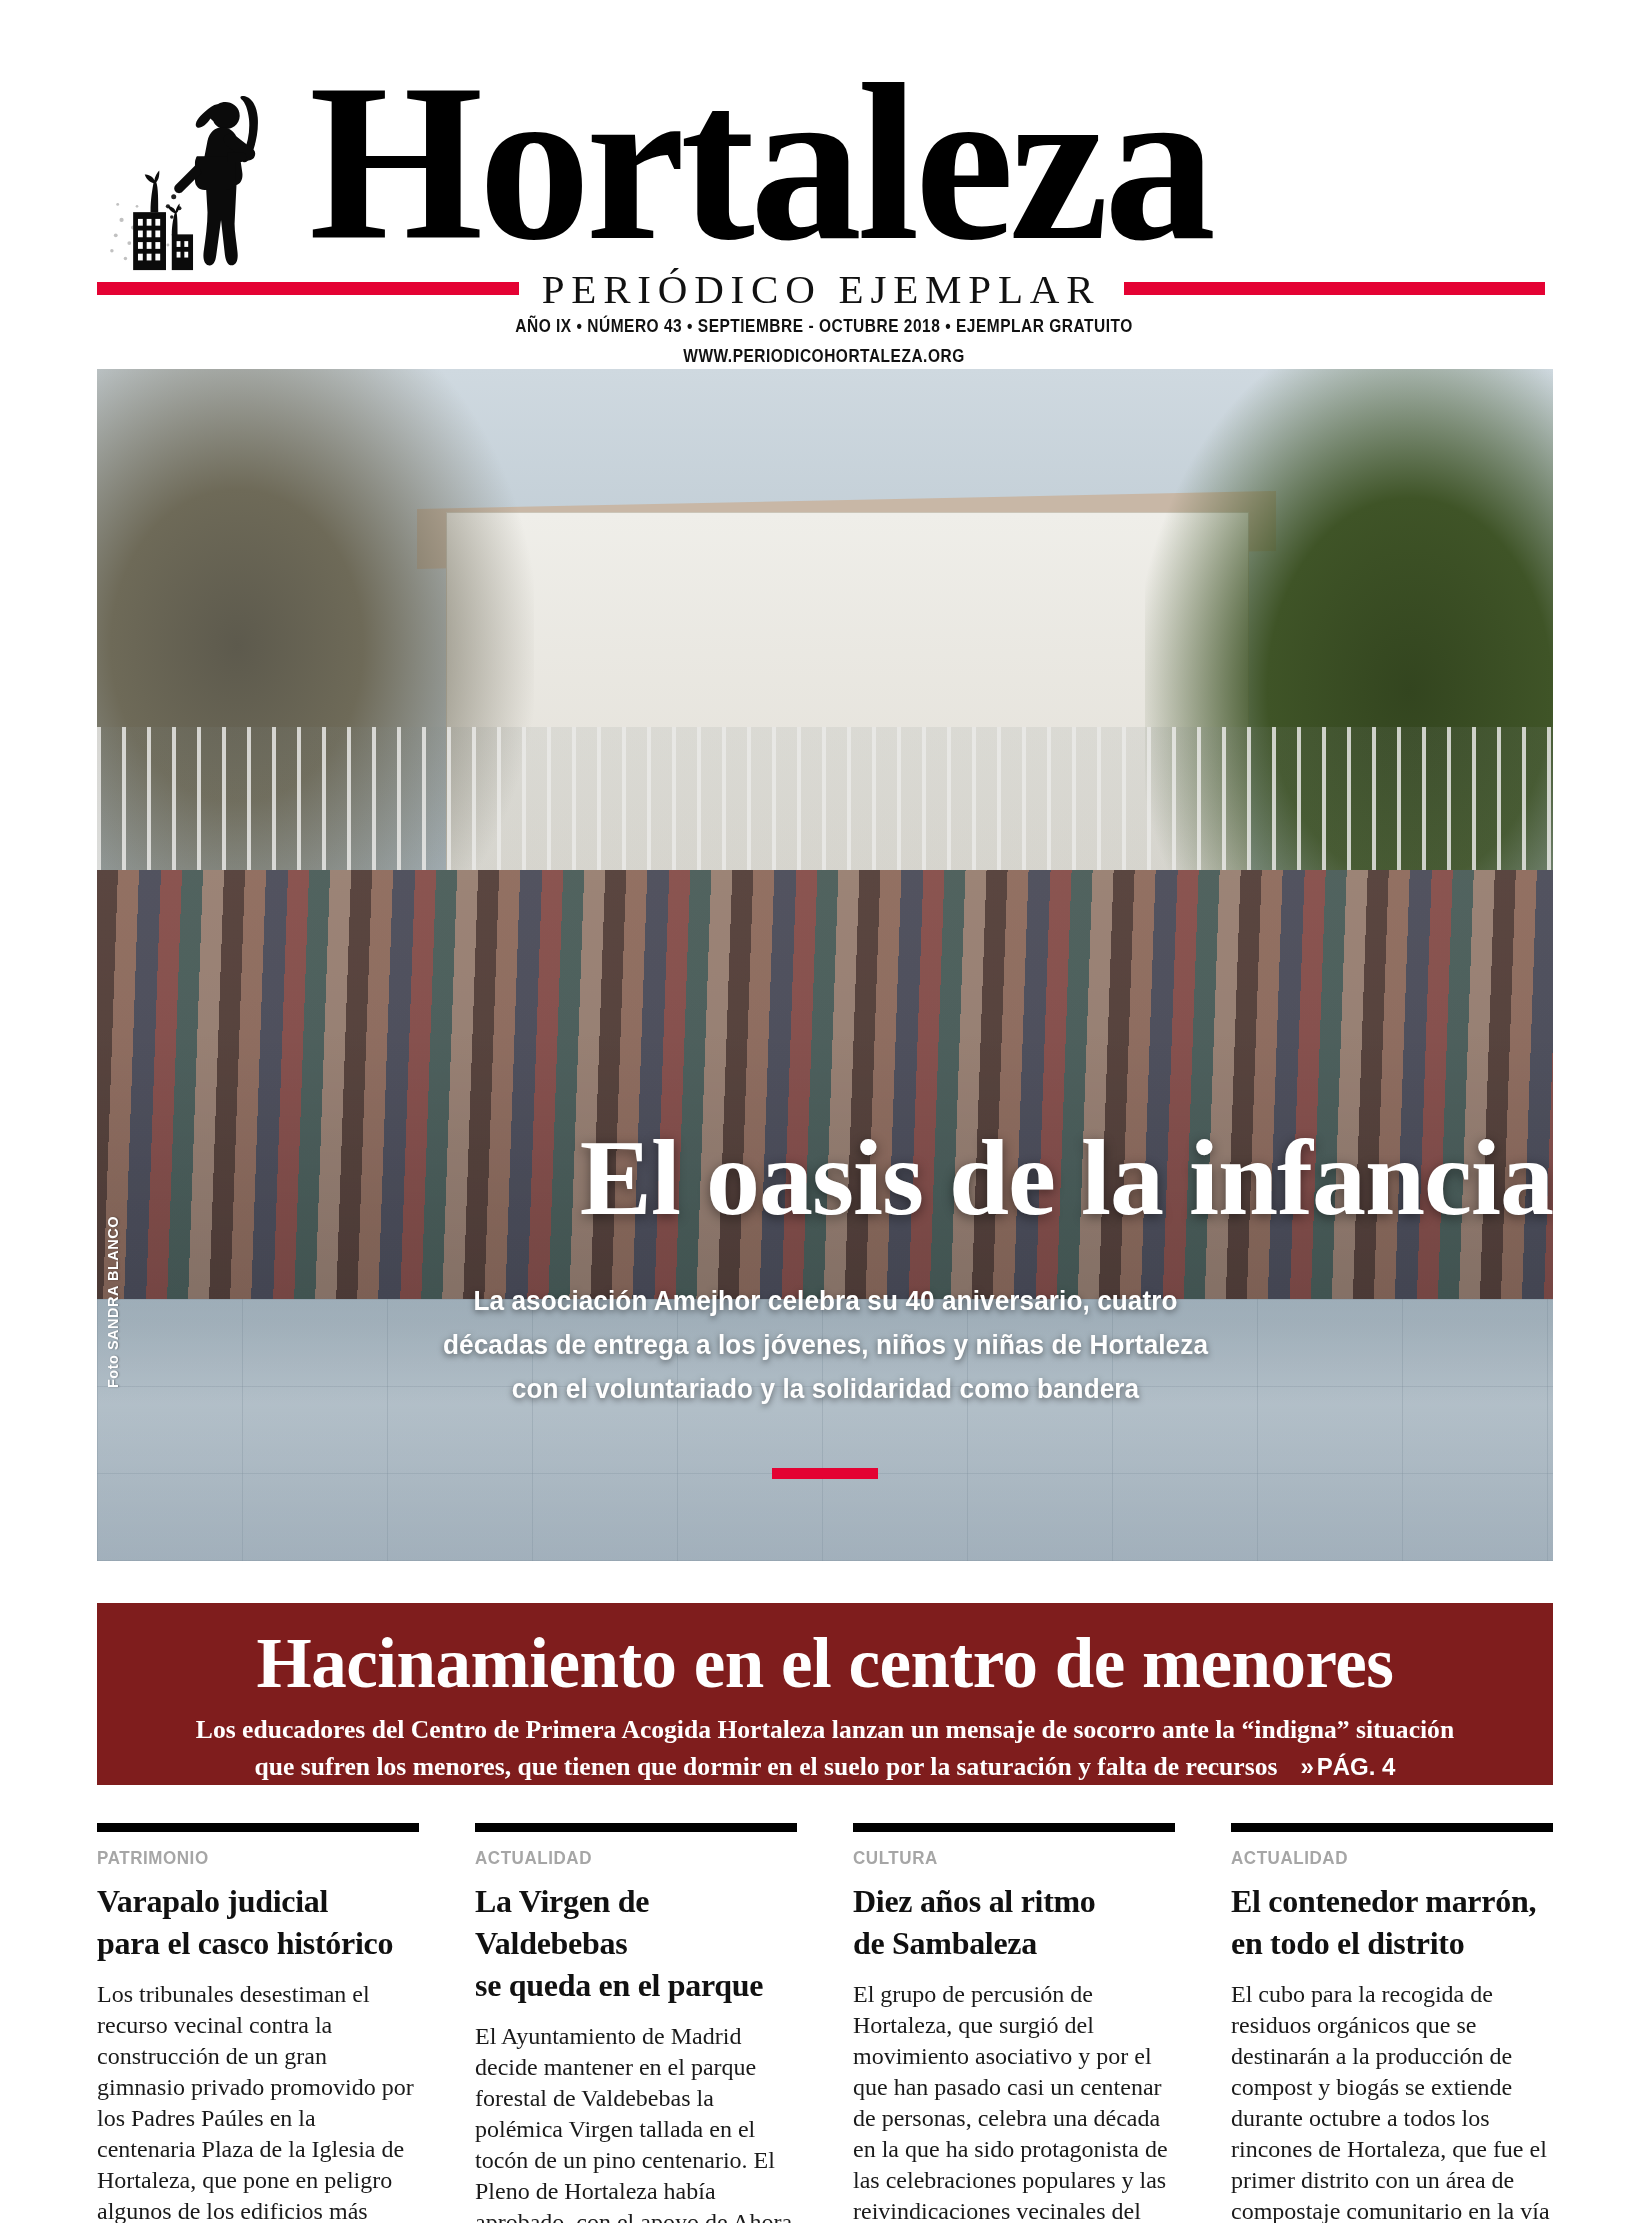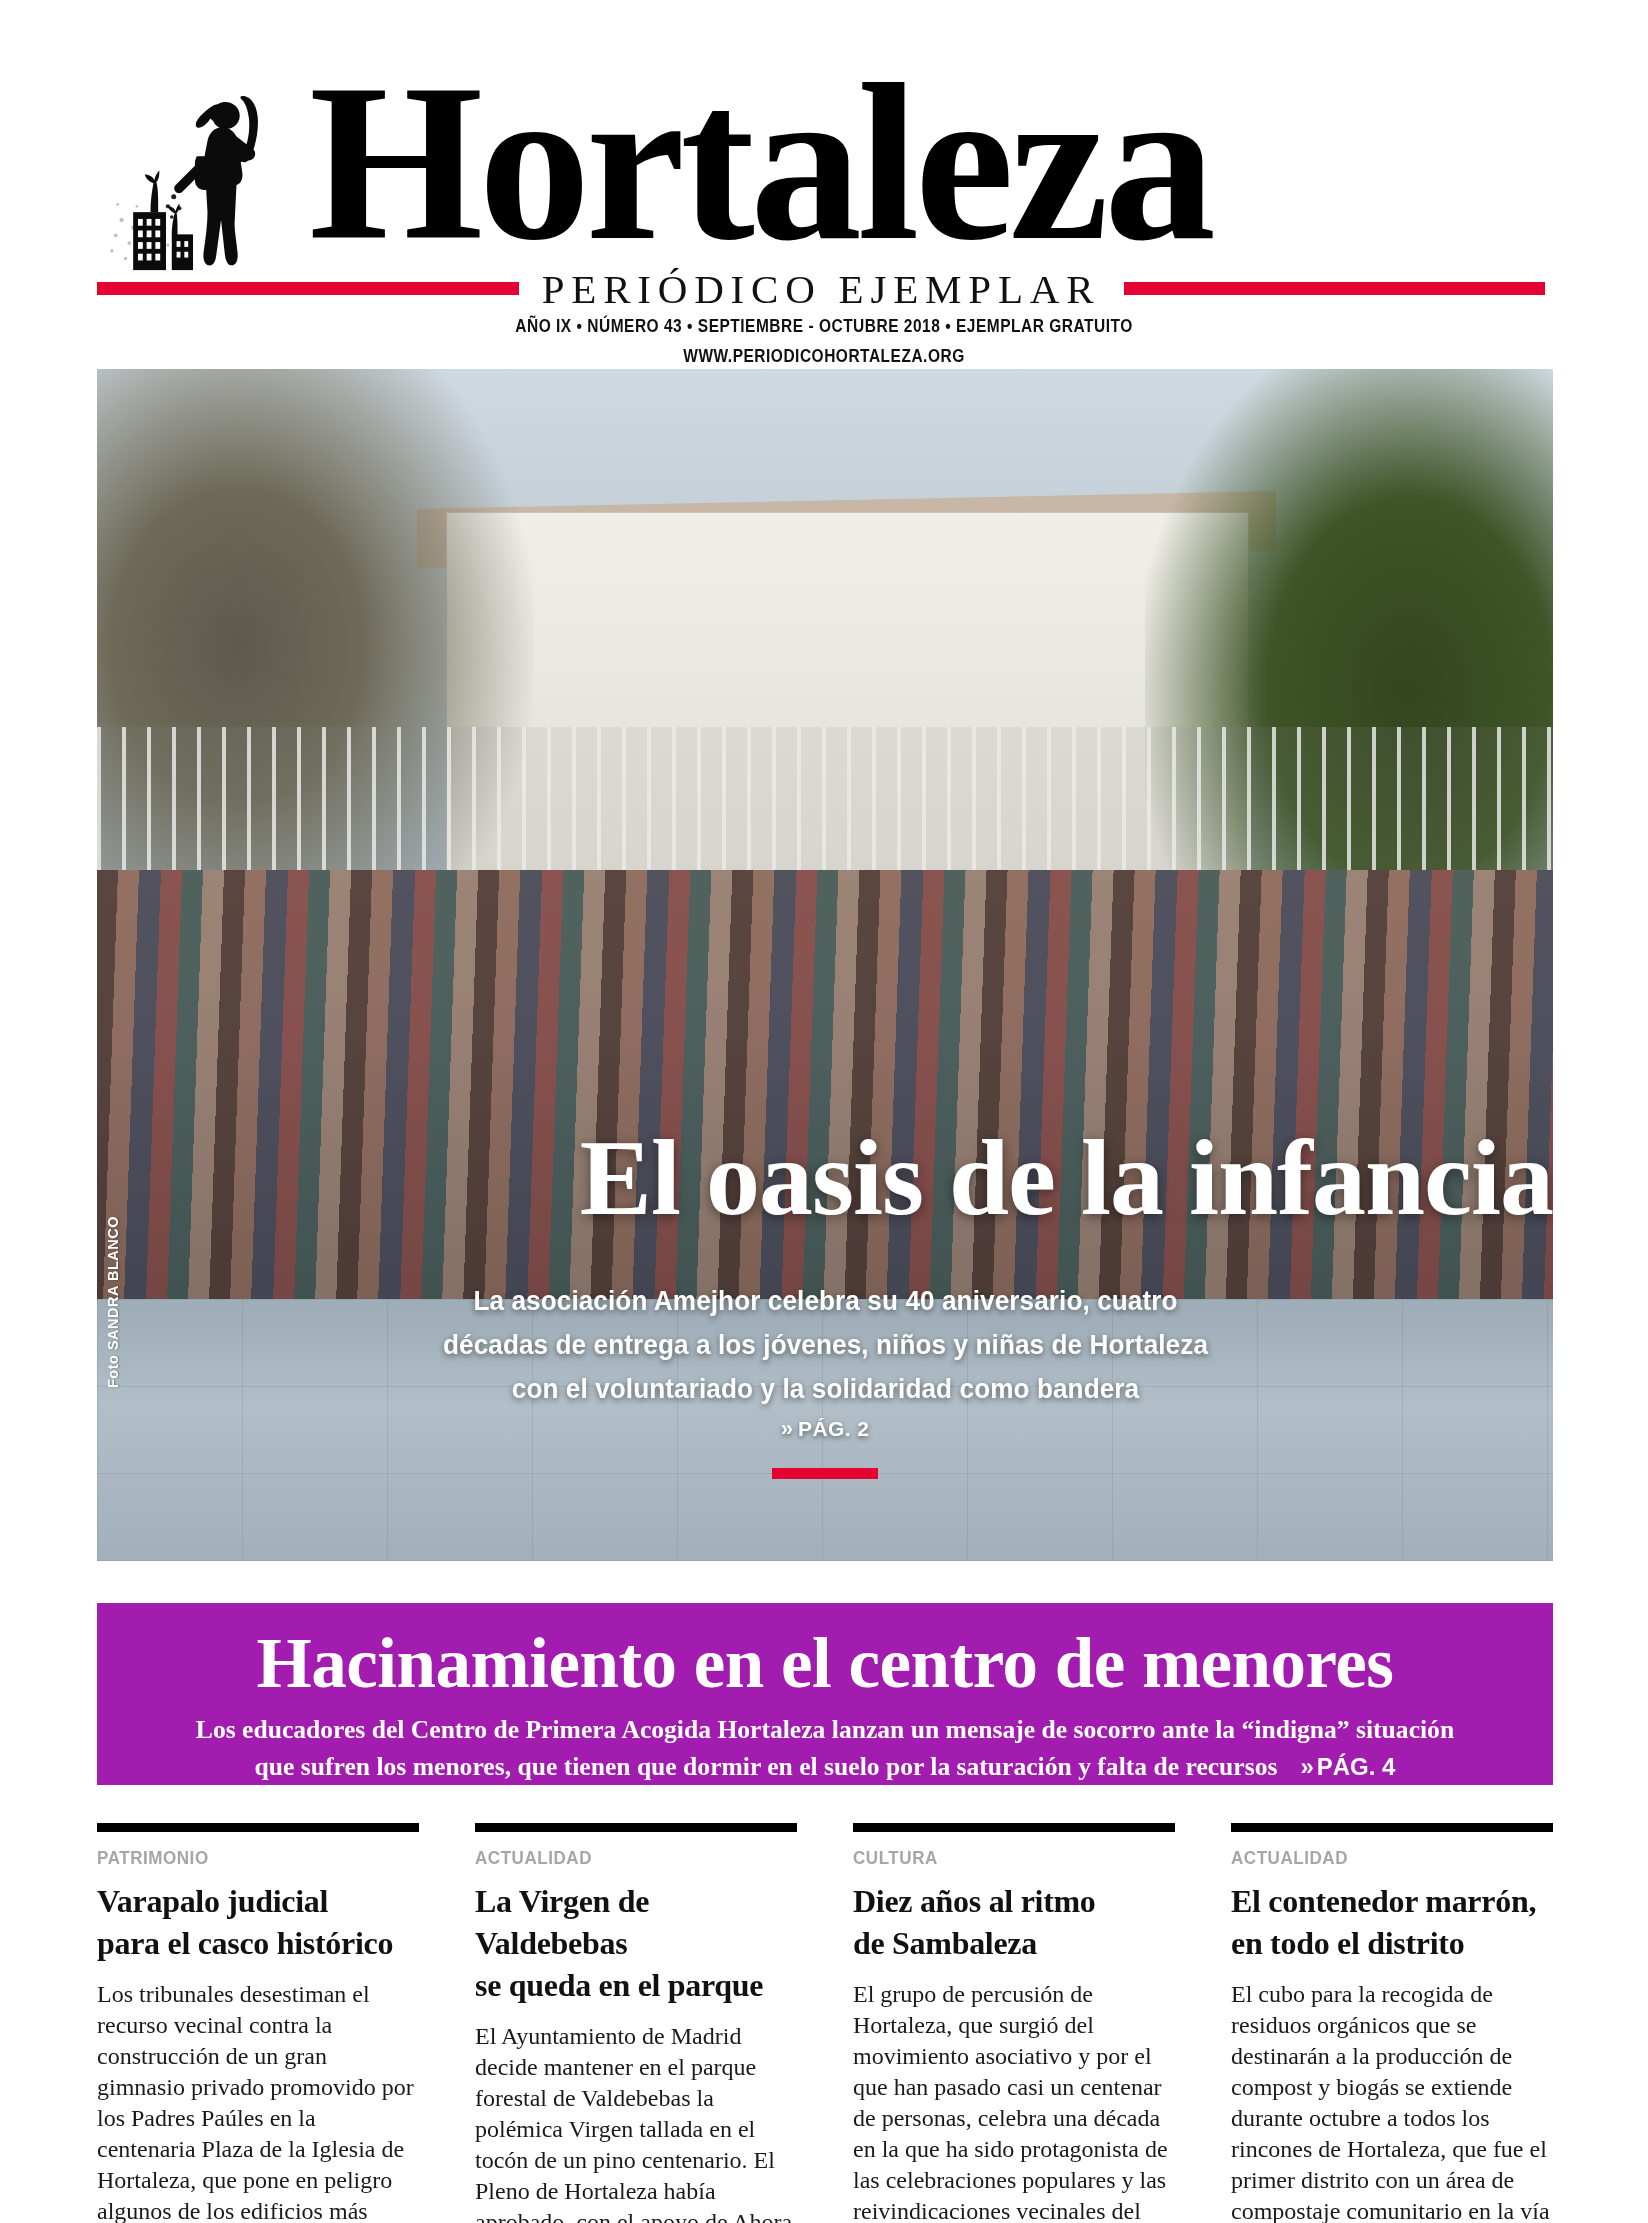--- a/index.html
+++ b/index.html
@@ -147,21 +147,21 @@
   }
   .hero-pag .chev{font-size:22px;margin-right:4.8px;}
   .hero-redbar{
     position:absolute;left:50%;top:1099px;transform:translateX(-50%);
     width:106px;height:10.6px;background:#e40233;z-index:5;
   }
 
   
   .banner{
     position:absolute;left:97px;top:1603px;width:1456px;height:182px;
-    background:#a21caf;color:#fff;
+    background:#7f1d1d;color:#fff;
   }
   .banner-head{
     text-align:center;
     font-family:"Liberation Serif",serif;
     font-weight:700;font-size:71px;line-height:71px;
     padding-top:25px;letter-spacing:-0.5px;
   }
   .banner-sub{
     text-align:center;
     font-family:"Liberation Serif",serif;
@@ -303,23 +303,20 @@
     <div class="photo-credit">Foto SANDRA BLANCO</div>
 
     <div class="hero-head">El oasis de la infancia</div>
 
     <div class="hero-sub">
       <div>La asociación Amejhor celebra su 40 aniversario, cuatro</div>
       <div>décadas de entrega a los jóvenes, niños y niñas de Hortaleza</div>
       <div>con el voluntariado y la solidaridad como bandera</div>
     </div>
 
-    <div class="hero-pag">
-      <span class="chev">»</span><span>PÁG. 2</span>
-    </div>
     <div class="hero-redbar"></div>
 
   </div>
 
   <div class="banner">
     <div class="banner-head">Hacinamiento en el centro de menores</div>
     <div class="banner-sub">
       <span>Los educadores del Centro de Primera Acogida Hortaleza lanzan un mensaje de socorro ante la “indigna” situación</span><br>
       <span>que sufren los menores, que tienen que dormir en el suelo por la saturación y falta de recursos</span><span class="pag"><span class="chev">»</span><span>PÁG. 4</span></span>
     </div>

